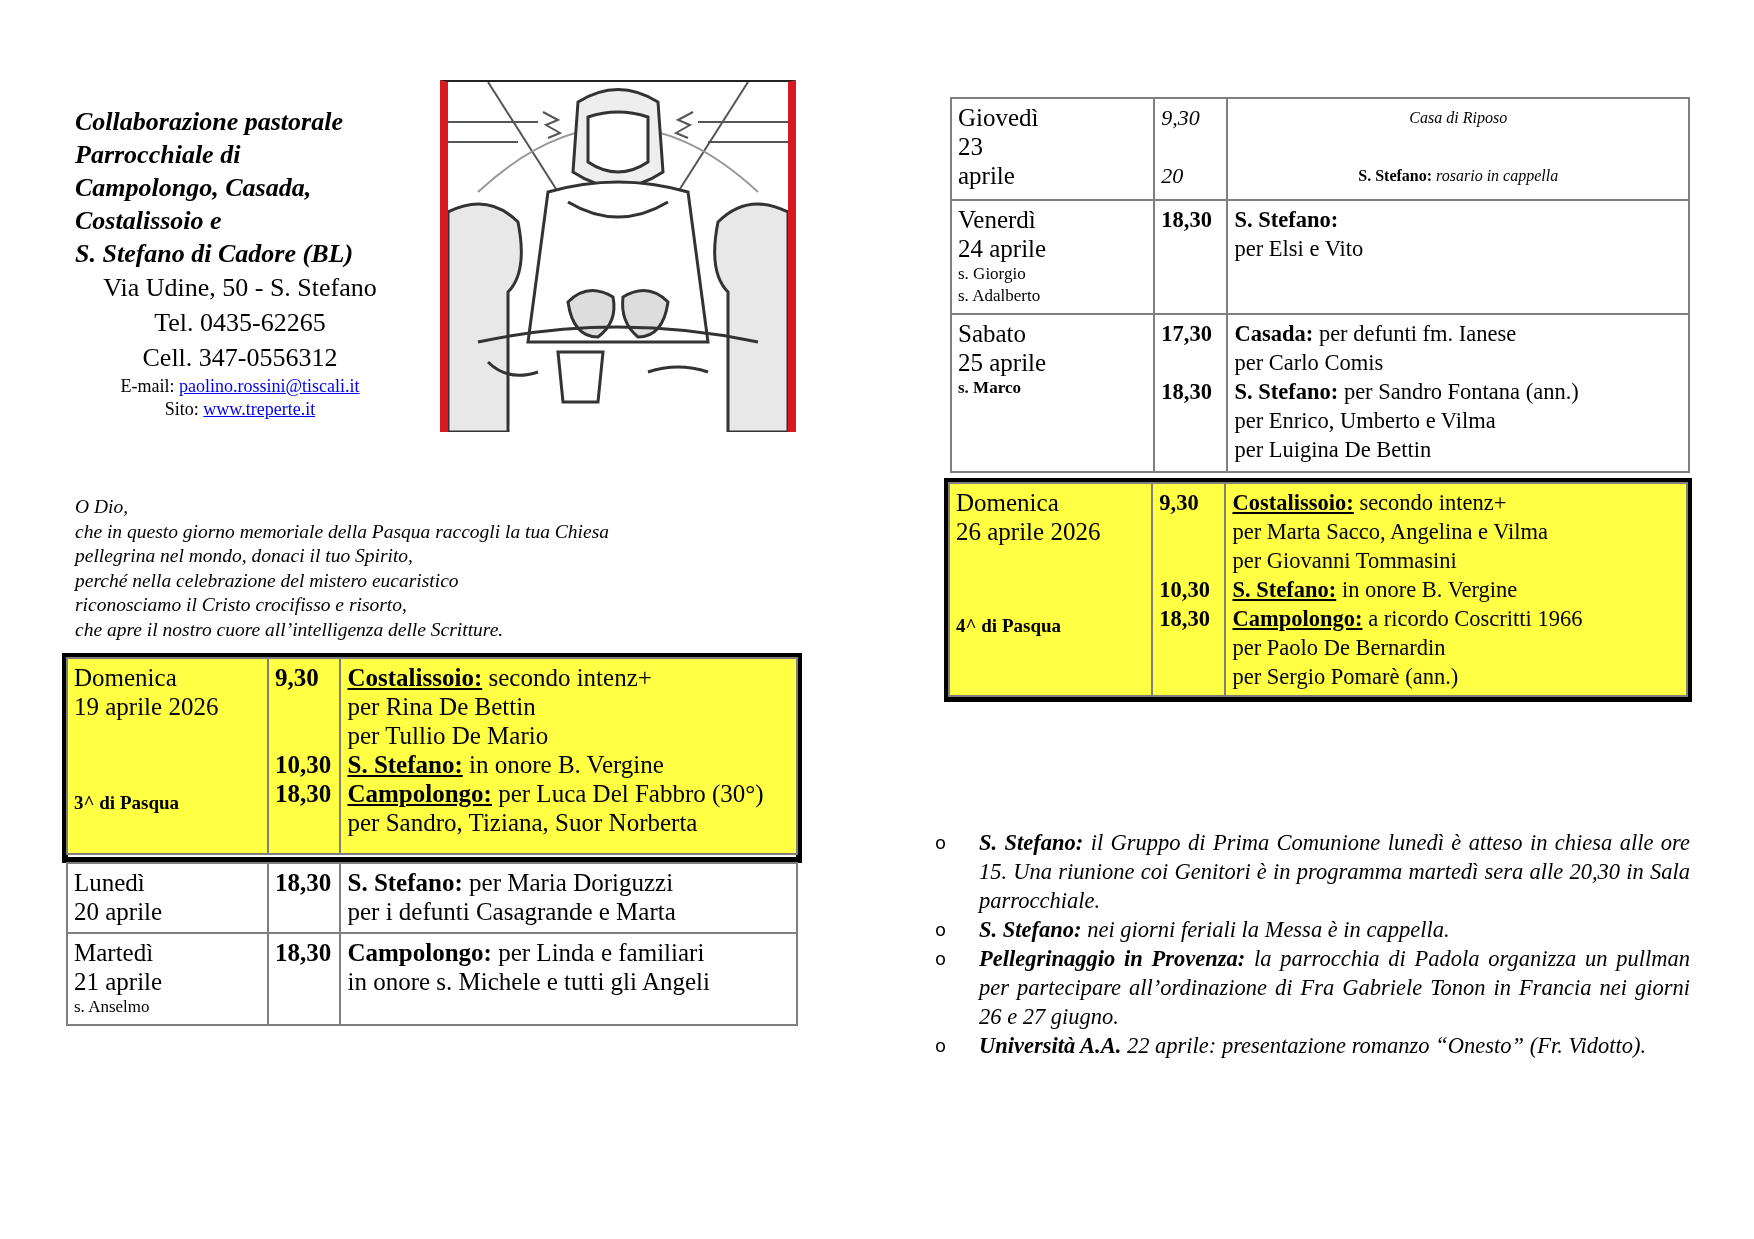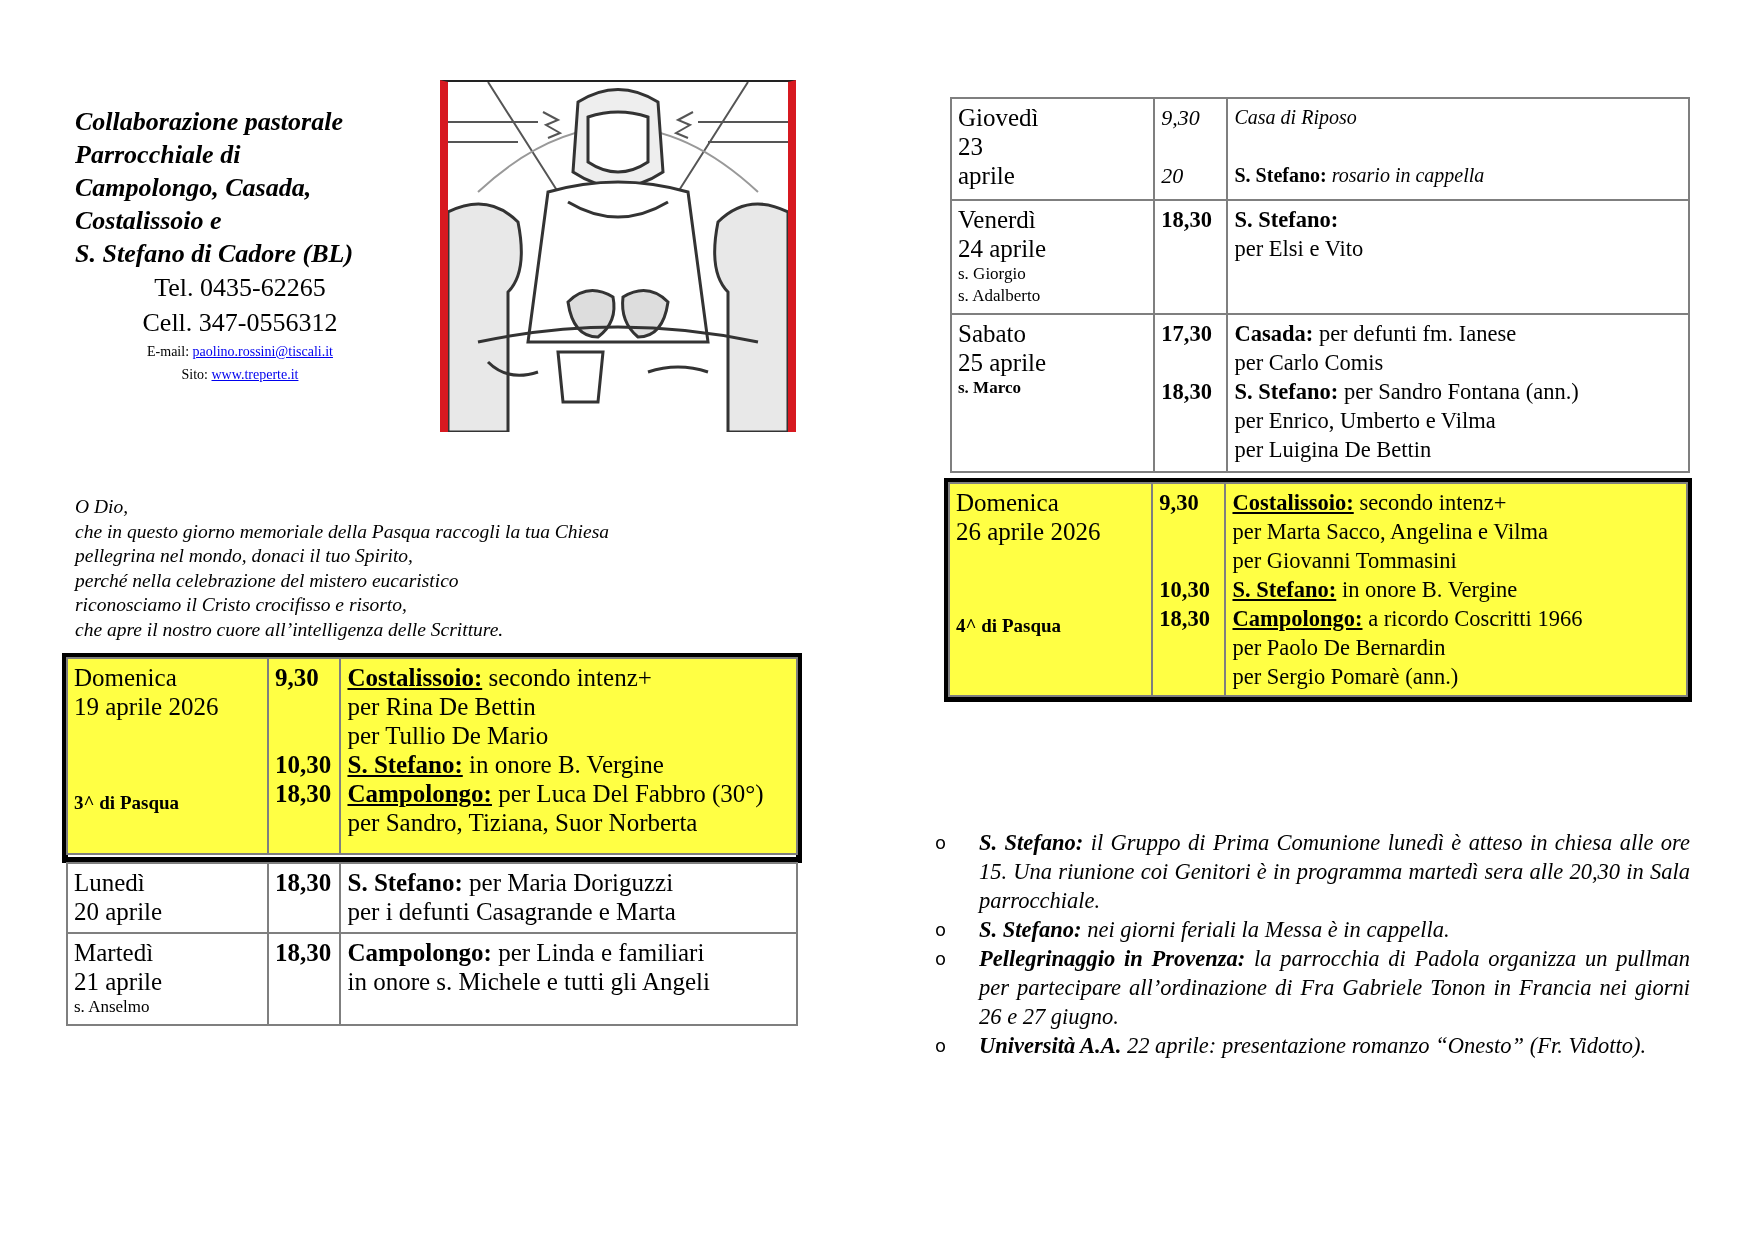--- a/index.html
+++ b/index.html
@@ -3,21 +3,21 @@
 <meta charset="utf-8">
 <style>
   html, body { margin:0; padding:0; background:#ffffff; }
   body { width:1754px; height:1239px; position:relative; font-family:"Liberation Serif", serif; color:#000; overflow:hidden; }
   .abs { position:absolute; }
 
   
   #header { left:75px; top:105px; width:340px; }
   .h-title { font-weight:bold; font-style:italic; font-size:26px; line-height:33px; }
   .h-line { text-align:center; font-size:26px; line-height:35px; width:330px; }
-  .h-small { text-align:center; font-size:14px; line-height:23px; width:330px; }
+  .h-small { text-align:center; font-size:18px; line-height:23px; width:330px; }
   a.lnk { color:#0000ee; text-decoration:underline; }
 
   
   #illustration { left:440px; top:80px; width:356px; height:352px; border-left:8px solid #d71920; border-right:8px solid #d71920; border-top:2px solid #222; box-sizing:border-box; background:#fff; overflow:hidden; }
 
   
   #prayer { left:75px; top:495px; font-style:italic; font-size:19.5px; line-height:24.5px; }
 
   
   table.sched { border-collapse:collapse; position:absolute; font-size:25px; }
@@ -44,20 +44,21 @@
 </style>
 </head>
 <body>
 
 <div id="header" class="abs">
   <div class="h-title">Collaborazione pastorale</div>
   <div class="h-title">Parrocchiale di</div>
   <div class="h-title">Campolongo, Casada,</div>
   <div class="h-title">Costalissoio e</div>
   <div class="h-title">S. Stefano di Cadore (BL)</div>
+  <div class="h-line">Via Udine, 50 - S. Stefano</div>
   <div class="h-line">Tel. 0435-62265</div>
   <div class="h-line">Cell. 347-0556312</div>
   <div class="h-small">
     <span>E-mail: </span><a class="lnk">paolino.rossini@tiscali.it</a>
   </div>
   <div class="h-small">
     <span>Sito: </span><a class="lnk">www.treperte.it</a>
   </div>
 </div>
 
@@ -166,21 +167,21 @@
     <td class="c1" style="height:92px;">
       <span class="line">Giovedì</span>
       <span class="line">23</span>
       <span class="line">aprile</span>
     </td>
     <td class="c2 time-it">
       <span class="line it" style="font-size:22px;">9,30</span>
       <span class="gap"></span>
       <span class="line it" style="font-size:22px;">20</span>
     </td>
-    <td class="c3" style="font-size:20px;">
+    <td class="c3" style="font-size:16px;text-align:center;">
       <span class="line it">Casa di Riposo</span>
       <span class="gap"></span>
       <span class="line"><span class="place">S. Stefano:</span><span class="it"> rosario in cappella</span></span>
     </td>
   </tr>
   <tr>
     <td class="c1" style="height:104px;">
       <span class="line">Venerdì</span>
       <span class="line">24 aprile</span>
       <span class="small-note">s. Giorgio</span>

